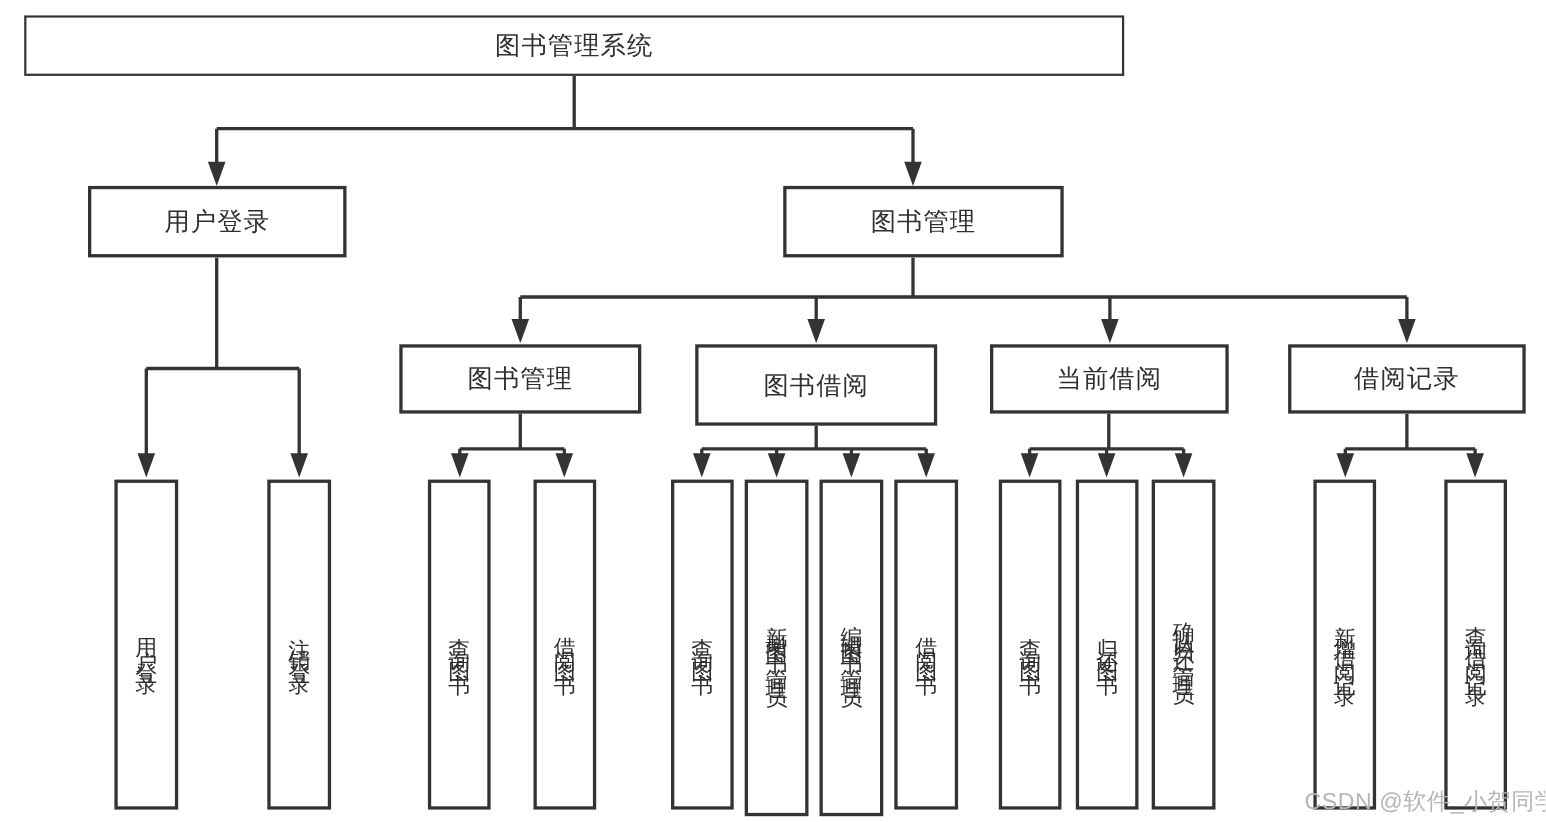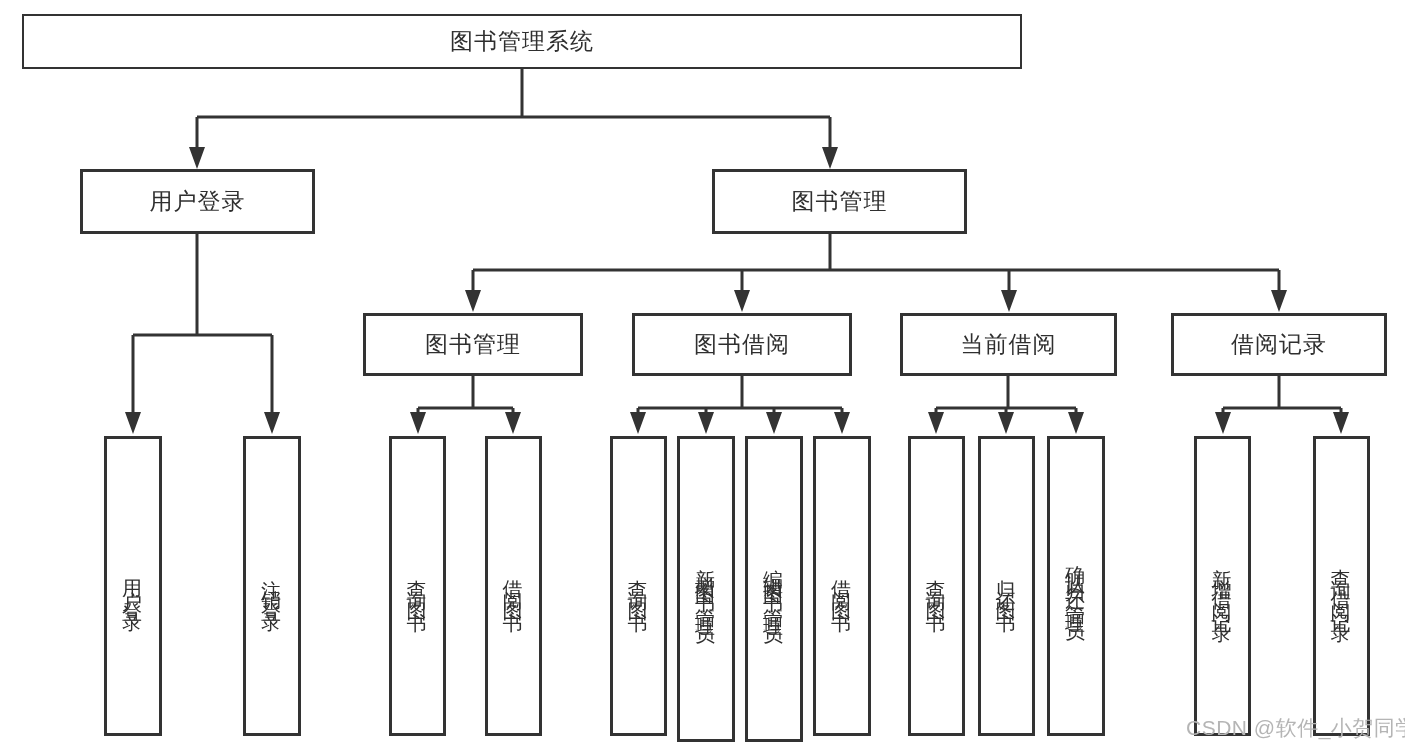--- a/index.html
+++ b/index.html
@@ -60,21 +60,21 @@
   <div class="box h" style="left:80px;top:169px;width:235px;height:65px">
     <span>用户登录</span>
   </div>
   <div class="box h" style="left:712px;top:169px;width:255px;height:65px">
     <span>图书管理</span>
   </div>
 
   <div class="box h" style="left:363px;top:313px;width:220px;height:63px">
     <span>图书管理</span>
   </div>
-  <div class="box h" style="left:632px;top:313px;width:220px;height:63px">
+  <div class="box h" style="left:632px;top:313px;width:220px;height:74px">
     <span>图书借阅</span>
   </div>
   <div class="box h" style="left:900px;top:313px;width:217px;height:63px">
     <span>当前借阅</span>
   </div>
   <div class="box h" style="left:1171px;top:313px;width:216px;height:63px">
     <span>借阅记录</span>
   </div>
 
   <div class="box v" style="left:104px;top:436px;width:58px;height:300px">

